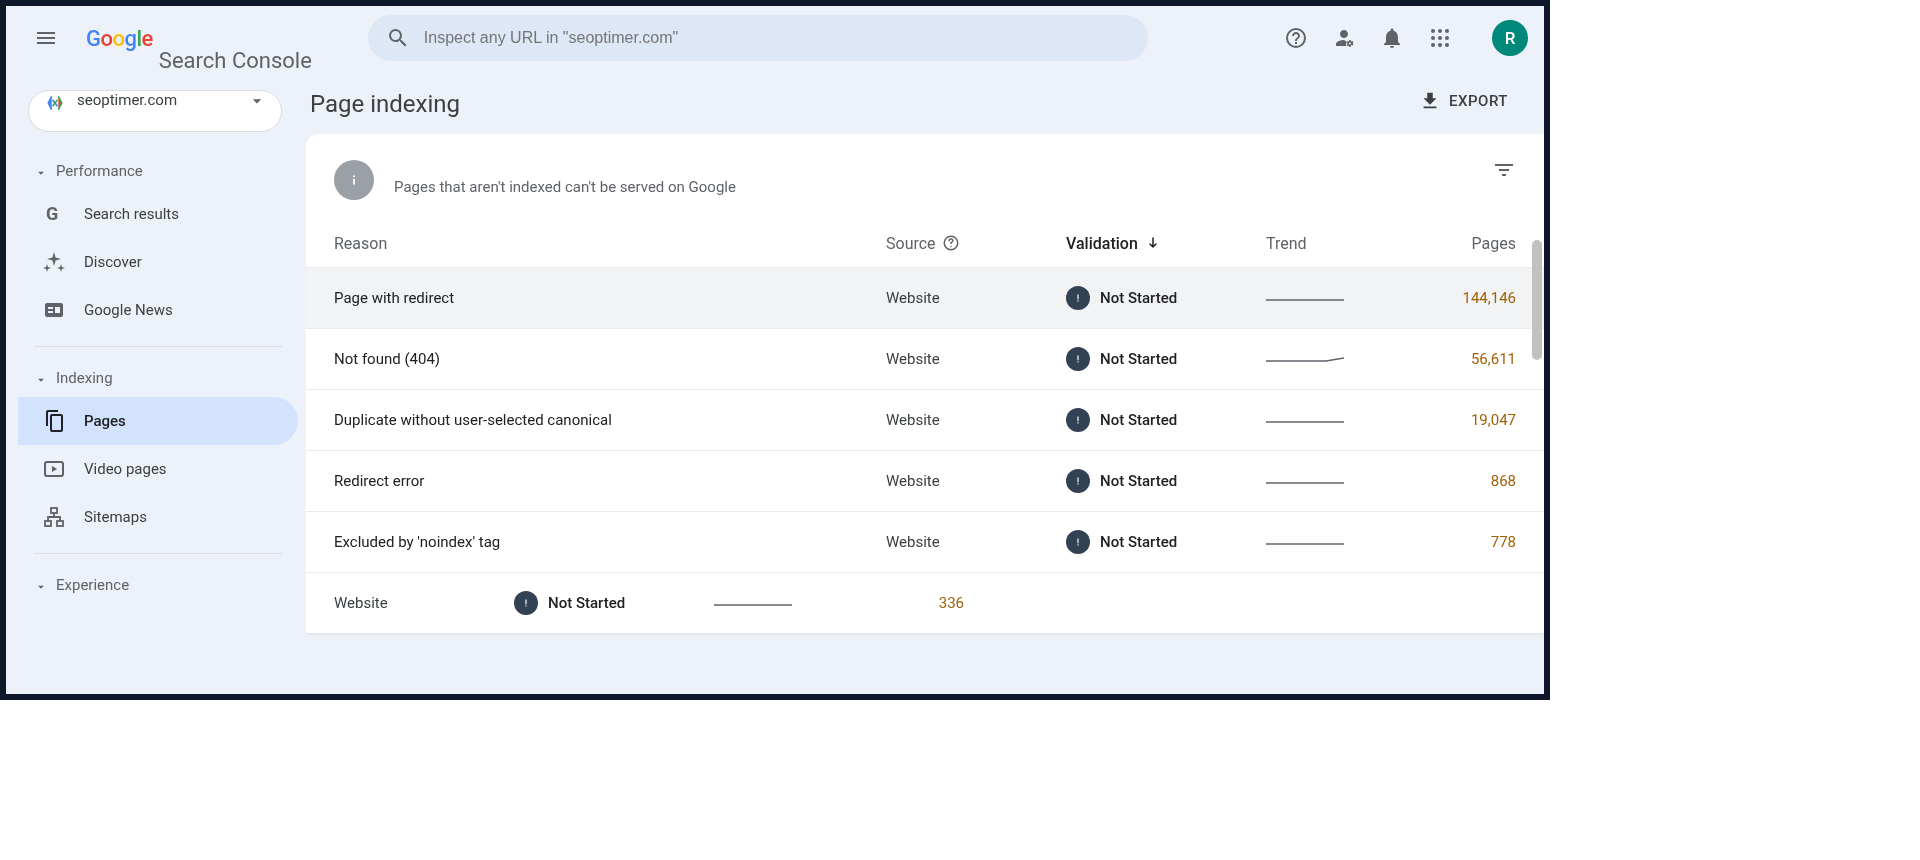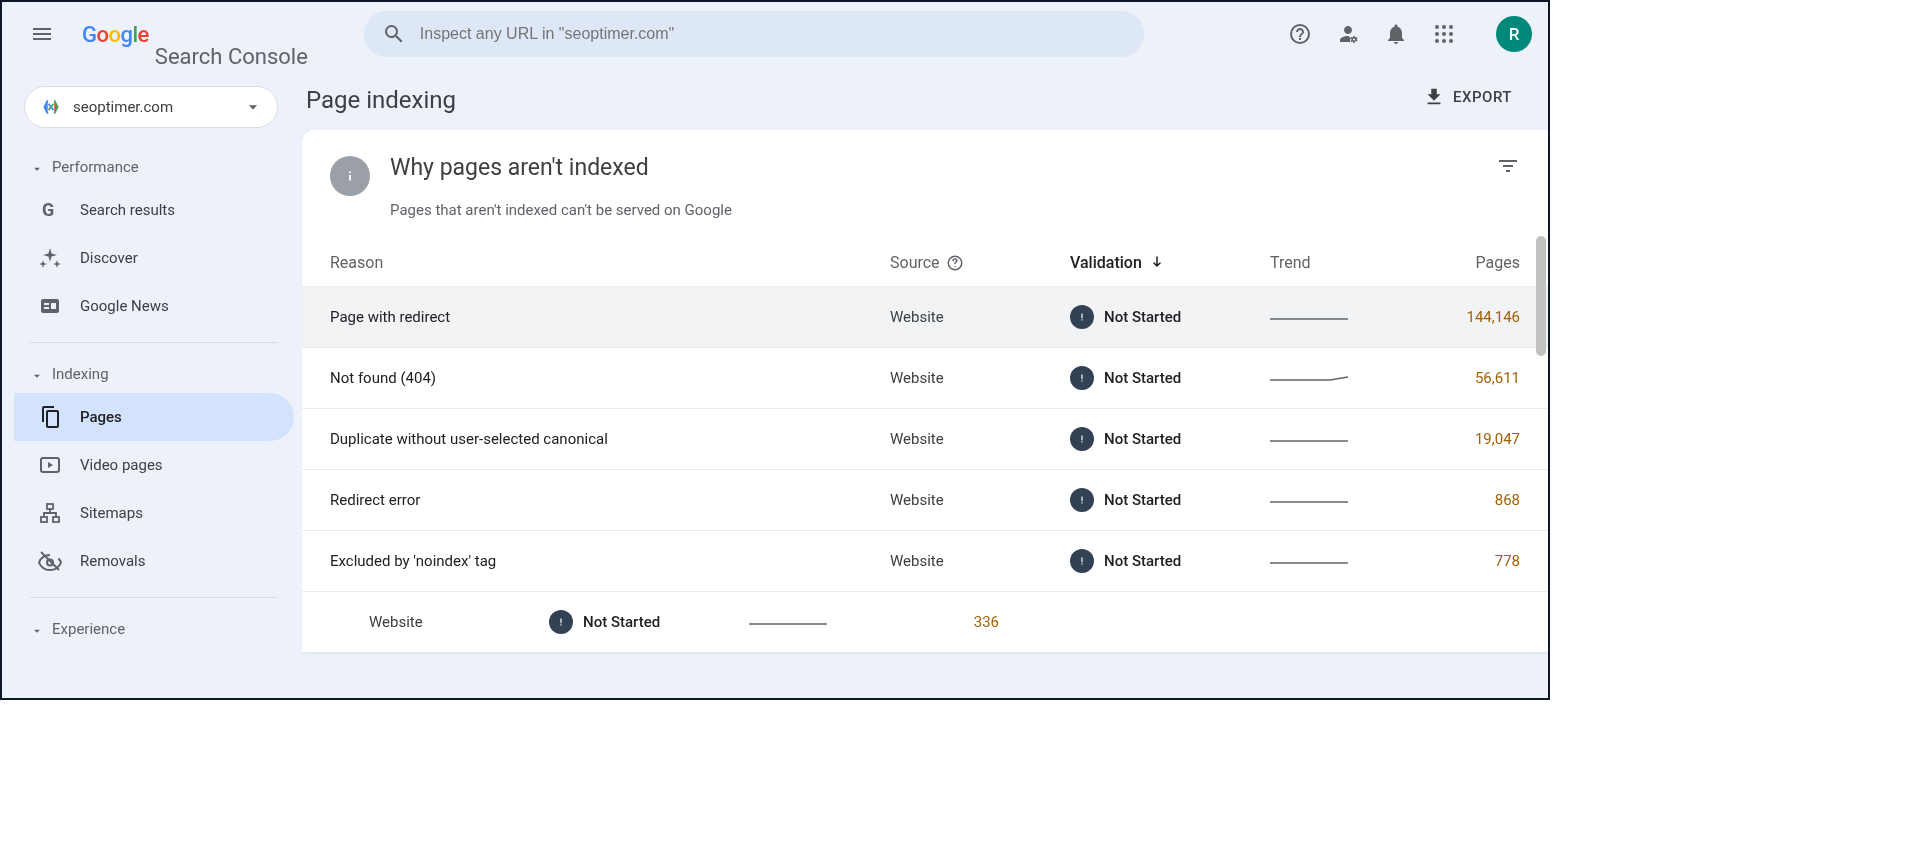--- a/index.html
+++ b/index.html
@@ -1,37 +1,37 @@
 <!DOCTYPE html>
 <html><head>
 <meta charset="utf-8">
 <style>
   * { box-sizing: border-box; margin: 0; padding: 0; }
   body { font-family: 'Google Sans', Roboto, Arial, sans-serif; background: #fff; color: #202124; overflow: hidden; }
-  .app { display: flex; flex-direction: column; width: 1550px; height: 700px; border: 2px solid #0f172a; background: #edf2fa; }
+  .app { display: flex; flex-direction: column; width: 1550px; height: 700px; border: 6px solid #0f172a; background: #edf2fa; }
   
   
   .header { display: flex; align-items: center; height: 64px; padding: 0 16px; gap: 16px; }
   .menu-btn { width: 48px; height: 48px; display:flex; align-items:center; justify-content:center; border-radius:50%; cursor:pointer; }
   .menu-btn svg { width:24px; height:24px; fill:#5f6368; }
   .logo { display:flex; align-items:center; gap:6px; }
   .logo-text { font-size:22px; color:#5f6368; font-weight:400;margin-top:44px; }
   .google-logo { font-size:22px; font-weight:500; letter-spacing:-0.5px; }
   .g1{color:#4285F4}.g2{color:#EA4335}.g3{color:#FBBC05}.g4{color:#4285F4}.g5{color:#34A853}.g6{color:#EA4335}
   .search-bar { flex:0 0 auto; width:780px; margin-left:40px; height:46px; background:#dde7f6; border-radius:23px; display:flex; align-items:center; padding:0 18px; gap:14px; }
   .search-bar svg { width:24px; height:24px; fill:#5f6368; }
   .search-bar input { border:none; background:transparent; font-size:16px; color:#5f6368; outline:none; flex:1; }
   .header-icons { margin-left:auto; display:flex; align-items:center; gap:24px; }
   .header-icons .ic { width:24px; height:24px; fill:#5f6368; cursor:pointer; }
   .avatar { width:36px; height:36px; border-radius:50%; background:#00897b; color:#fff; display:flex; align-items:center; justify-content:center; font-size:17px; font-weight:500; margin-left:16px; cursor:pointer; }
   
   
   .body { display:flex; flex:1; overflow:hidden; }
   .sidebar { width:300px; padding:16px 8px 16px 12px; overflow-y:auto; }
-  .prop-select { margin:4px 16px 20px 10px; height:42px; border:1px solid #dadce0; border-radius:21px; background:#fff; display:flex; align-items:center; padding:0 14px; gap:10px; cursor:pointer; }
+  .prop-select { margin:4px 16px 20px 10px; height:42px; border:1px solid #dadce0; border-radius:21px; background:#fff; display:flex; padding:0 14px; gap:10px; cursor:pointer; }
   .prop-icon { width:24px; height:24px; display:flex; align-items:center; justify-content:center; }
   .prop-icon svg { width:20px; height:20px; }
   .prop-label { font-size:15px; color:#3c4043; flex:1; }
   .prop-select .chev { width:20px; height:20px; fill:#5f6368; }
   .section-title { display:flex; align-items:flex-end; gap:8px; padding:10px 16px; color:#5f6368; font-size:15px; cursor:pointer; }
   .section-title svg { width:14px; height:14px; fill:#5f6368; }
   .nav-item { display:flex; align-items:center; gap:18px; padding:12px 16px 12px 24px; border-radius:0 24px 24px 0; cursor:pointer; font-size:15px; color:#3c4043; }
   .nav-item.active { background:#d3e3fd; font-weight:500; color:#202124; }
   .nav-item .nic { width:24px; height:24px; fill:#5f6368; display:flex; align-items:center; justify-content:center; }
   .nav-item.active .nic { fill:#202124; }
@@ -49,21 +49,21 @@
   .info-icon { width:40px; height:40px; border-radius:50%; background:#9aa0a6; display:flex; align-items:center; justify-content:center; flex-shrink:0; margin-top:2px; }
   .info-icon svg { width:22px; height:22px; fill:#fff; }
   .card-title { font-size:23px; color:#3c4043; font-weight:400; }
   .card-sub { font-size:15px; color:#5f6368; margin-top:20px; }
   .filter-btn { margin-left:auto; cursor:pointer; }
   .filter-btn svg { width:24px; height:24px; fill:#5f6368; }
   
   .table { width:100%; }
   .thead { display:flex; padding:18px 28px 14px 28px; font-size:16px; color:#5f6368; }
   .col-reason { flex:1; }
-  .col-source { width:180px; display:flex; align-items:center; gap:6px;margin-left:39px; }
+  .col-source { width:180px; display:flex; gap:6px; }
   .col-validation { width:200px; display:flex; align-items:center; gap:6px; font-weight:500; color:#202124; }
   .col-trend { width:150px; }
   .col-pages { width:100px; text-align:right; }
   .help-ic { width:18px; height:18px; fill:#5f6368; }
   .sort-ic { width:18px; height:18px; fill:#202124; }
   
   .trow { display:flex; align-items:center; padding:18px 28px; border-top:1px solid #e8eaed; font-size:15px; cursor:pointer; }
   .trow:hover, .trow.hov { background:#f1f3f4; }
   .trow .col-reason { color:#202124; }
   .trow .col-source { color:#3c4043; }
@@ -204,31 +204,20 @@
         <span class="nic">
             <svg viewBox="0 0 24 24">
               <rect x="9" y="3" width="6" height="5" fill="none" stroke="#5f6368" stroke-width="1.8"></rect>
               <rect x="3" y="16" width="6" height="5" fill="none" stroke="#5f6368" stroke-width="1.8"></rect>
               <rect x="15" y="16" width="6" height="5" fill="none" stroke="#5f6368" stroke-width="1.8"></rect>
               <path d="M12 8v4M6 16v-4h12v4" fill="none" stroke="#5f6368" stroke-width="1.8"></path>
             </svg>
           </span>
         <span>Sitemaps</span>
       </div>
-      <div class="nav-item">
-        <span class="nic">
-            <svg viewBox="0 0 24 24">
-              <path d="M12 6a9.77 9.77 0 018.82 5.5A9.77 9.77 0 0112 17a9.77 9.77 0 01-8.82-5.5A9.77 9.77 0 0112 6m0-2C7 4 2.73 7.11 1 11.5 2.73 15.89 7 19 12 19s9.27-3.11 11-7.5C21.27 7.11 17 4 12 4z" fill="none"></path>
-              <path d="M3 3l18 18" stroke="#5f6368" stroke-width="2"></path>
-              <path d="M12 6c-5 0-9.27 3.11-11 7.5C2.73 17.89 7 21 12 21s9.27-3.11 11-7.5c-.6-1.53-1.5-2.9-2.6-4.03" fill="none" stroke="#5f6368" stroke-width="2"></path>
-              <circle cx="12" cy="13.5" r="3" fill="none" stroke="#5f6368" stroke-width="2"></circle>
-            </svg>
-          </span>
-        <span>Removals</span>
-      </div>
       <div class="divider"></div>
 
       <div class="section-title">
         <svg viewBox="0 0 24 24">
             <path d="M7 10l5 5 5-5z"></path>
           </svg>
         <span>Experience</span>
       </div>
     </div>
 
@@ -244,21 +233,20 @@
       </div>
 
       <div class="card">
         <div class="card-header">
           <div class="info-icon">
             <svg viewBox="0 0 24 24">
                 <path d="M11 7h2v2h-2V7zm0 4h2v6h-2v-6z"></path>
               </svg>
           </div>
           <div>
-            <div class="card-title">Why pages aren't indexed</div>
             <div class="card-sub">Pages that aren't indexed can't be served on Google</div>
           </div>
           <div class="filter-btn">
             <svg viewBox="0 0 24 24">
                 <path d="M3 6h18v2H3V6zm4 5h10v2H7v-2zm3 5h4v2h-4v-2z"></path>
               </svg>
           </div>
         </div>
 
         <div class="table">

